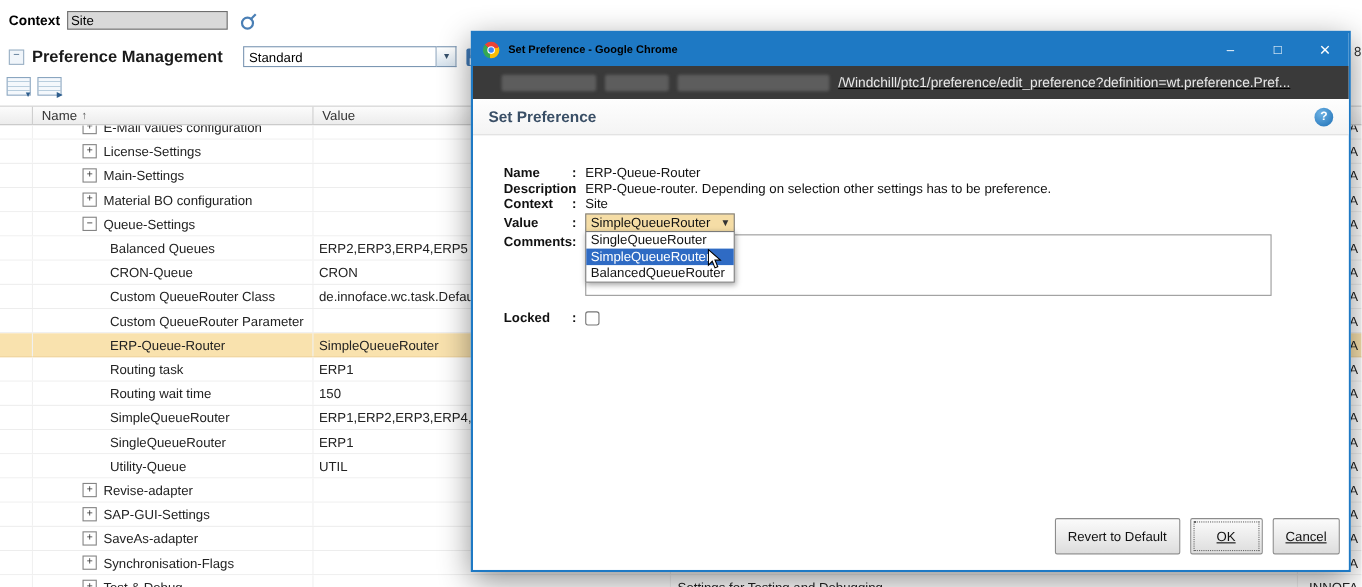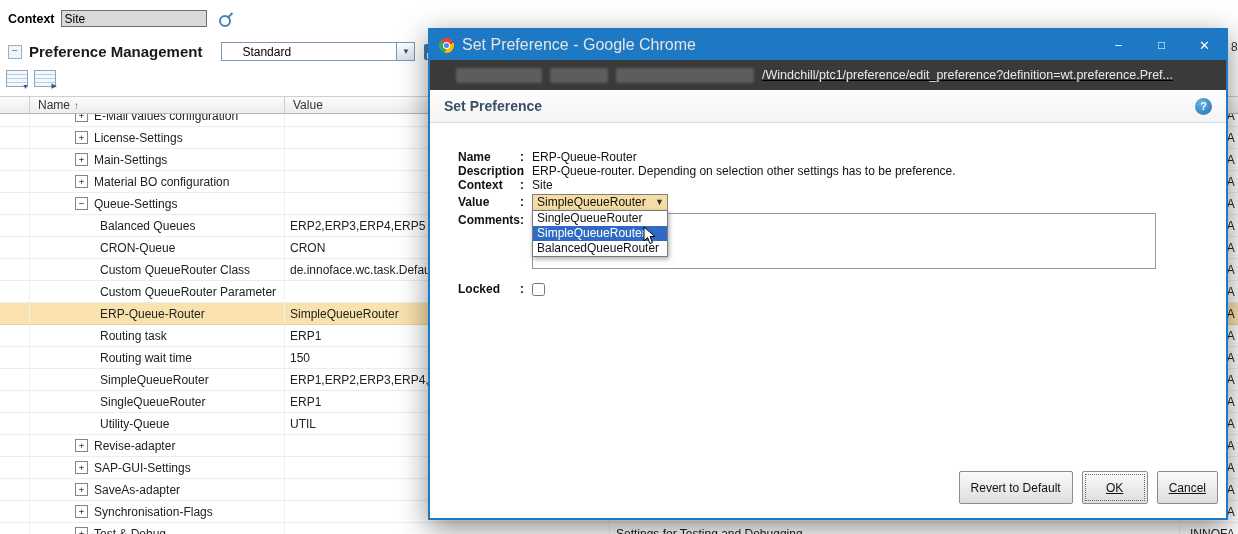--- a/index.html
+++ b/index.html
@@ -16,21 +16,21 @@
   .mag::before{content:"";position:absolute;left:2px;top:5px;width:8px;height:8px;
                border:2px solid #4a7fb5;border-radius:50%;}
   .mag::after{content:"";position:absolute;left:12px;top:2px;width:2px;height:7px;
               background:#4a7fb5;transform:rotate(45deg);}
 
   .pm-header{position:absolute;top:42px;left:8px;display:flex;align-items:center;z-index:1;}
   .collapse-box{width:12px;height:12px;border:1px solid #9ab0c4;background:#f0f5fa;color:#4a6a8a;
                 font-size:10px;line-height:10px;text-align:center;margin-right:7px;}
   .pm-title{font-size:15px;font-weight:bold;color:#1a1a1a;margin-right:19px;}
   .combo{display:inline-flex;}
-  .combo-input{width:176px;height:19px;border:1px solid #7c97b3;font-size:12px;padding:0 20px;
+  .combo-input{width:176px;height:19px;border:1px solid #7c97b3;font-size:12px;padding:0 4px;
                box-sizing:border-box;font-family:inherit;background:#fff;}
   .combo-btn{width:18px;height:19px;border:1px solid #7c97b3;border-left:none;
              background:linear-gradient(#ffffff,#d7e3ee);font-size:8px;color:#35506b;
              display:inline-flex;align-items:center;justify-content:center;box-sizing:border-box;}
   .save-icon{position:relative;width:17px;height:16px;background:#3f7ab8;border-radius:2px;
              margin-left:9px;display:inline-block;}
   .save-top{position:absolute;top:1px;left:4px;width:9px;height:5px;background:#d7e6f4;}
   .save-bottom{position:absolute;bottom:1px;left:3px;width:11px;height:6px;background:#fff;}
 
   .toolbar{position:absolute;top:70px;left:6px;display:flex;gap:6px;z-index:1;}
@@ -68,21 +68,21 @@
 
   
   .chrome-win{position:absolute;left:428px;top:28px;width:800px;height:492px;box-sizing:border-box;
               border:2px solid #1e79c4;background:#fff;z-index:10;
               box-shadow:0 8px 28px rgba(0,0,0,.45);}
   .cw-title{height:30px;background:#1e79c4;display:flex;align-items:center;padding-left:9px;}
   .chrome-icon{position:relative;width:15px;height:15px;border-radius:50%;flex:none;
                background:conic-gradient(from -50deg,#ea4335 0 120deg,#fbbc05 120deg 240deg,#34a853 240deg 360deg);}
   .ci-mid{position:absolute;left:4px;top:4px;width:7px;height:7px;background:#fff;border-radius:50%;}
   .ci-core{position:absolute;left:1px;top:1px;width:5px;height:5px;background:#4285f4;border-radius:50%;}
-  .cw-title-text{color:#e5e5e5;font-size:16px;margin-left:8px;flex:1;white-space:nowrap;overflow:hidden;}
+  .cw-title-text{color:#000000;font-size:10px;margin-left:8px;flex:1;white-space:nowrap;overflow:hidden;font-weight:bold;}
   .cw-controls{display:flex;height:100%;}
   .cw-btn{width:43px;height:100%;display:flex;align-items:center;justify-content:center;
           color:#fff;font-size:12px;}
   .cw-close{font-size:13px;}
   .cw-url{height:30px;background:#3a3a3a;display:flex;align-items:center;padding:0 26px;gap:8px;overflow:hidden;text-decoration:underline;}
   .redact{height:15px;background:#5d5d5d;border-radius:2px;filter:blur(1.3px);flex:none;}
   .r1{width:86px;}.r2{width:58px;}.r3{width:138px;}
   .url-text{color:#e8e8e8;font-size:12.5px;white-space:nowrap;}
 
   .cw-body{position:relative;height:428px;background:#fff;}

